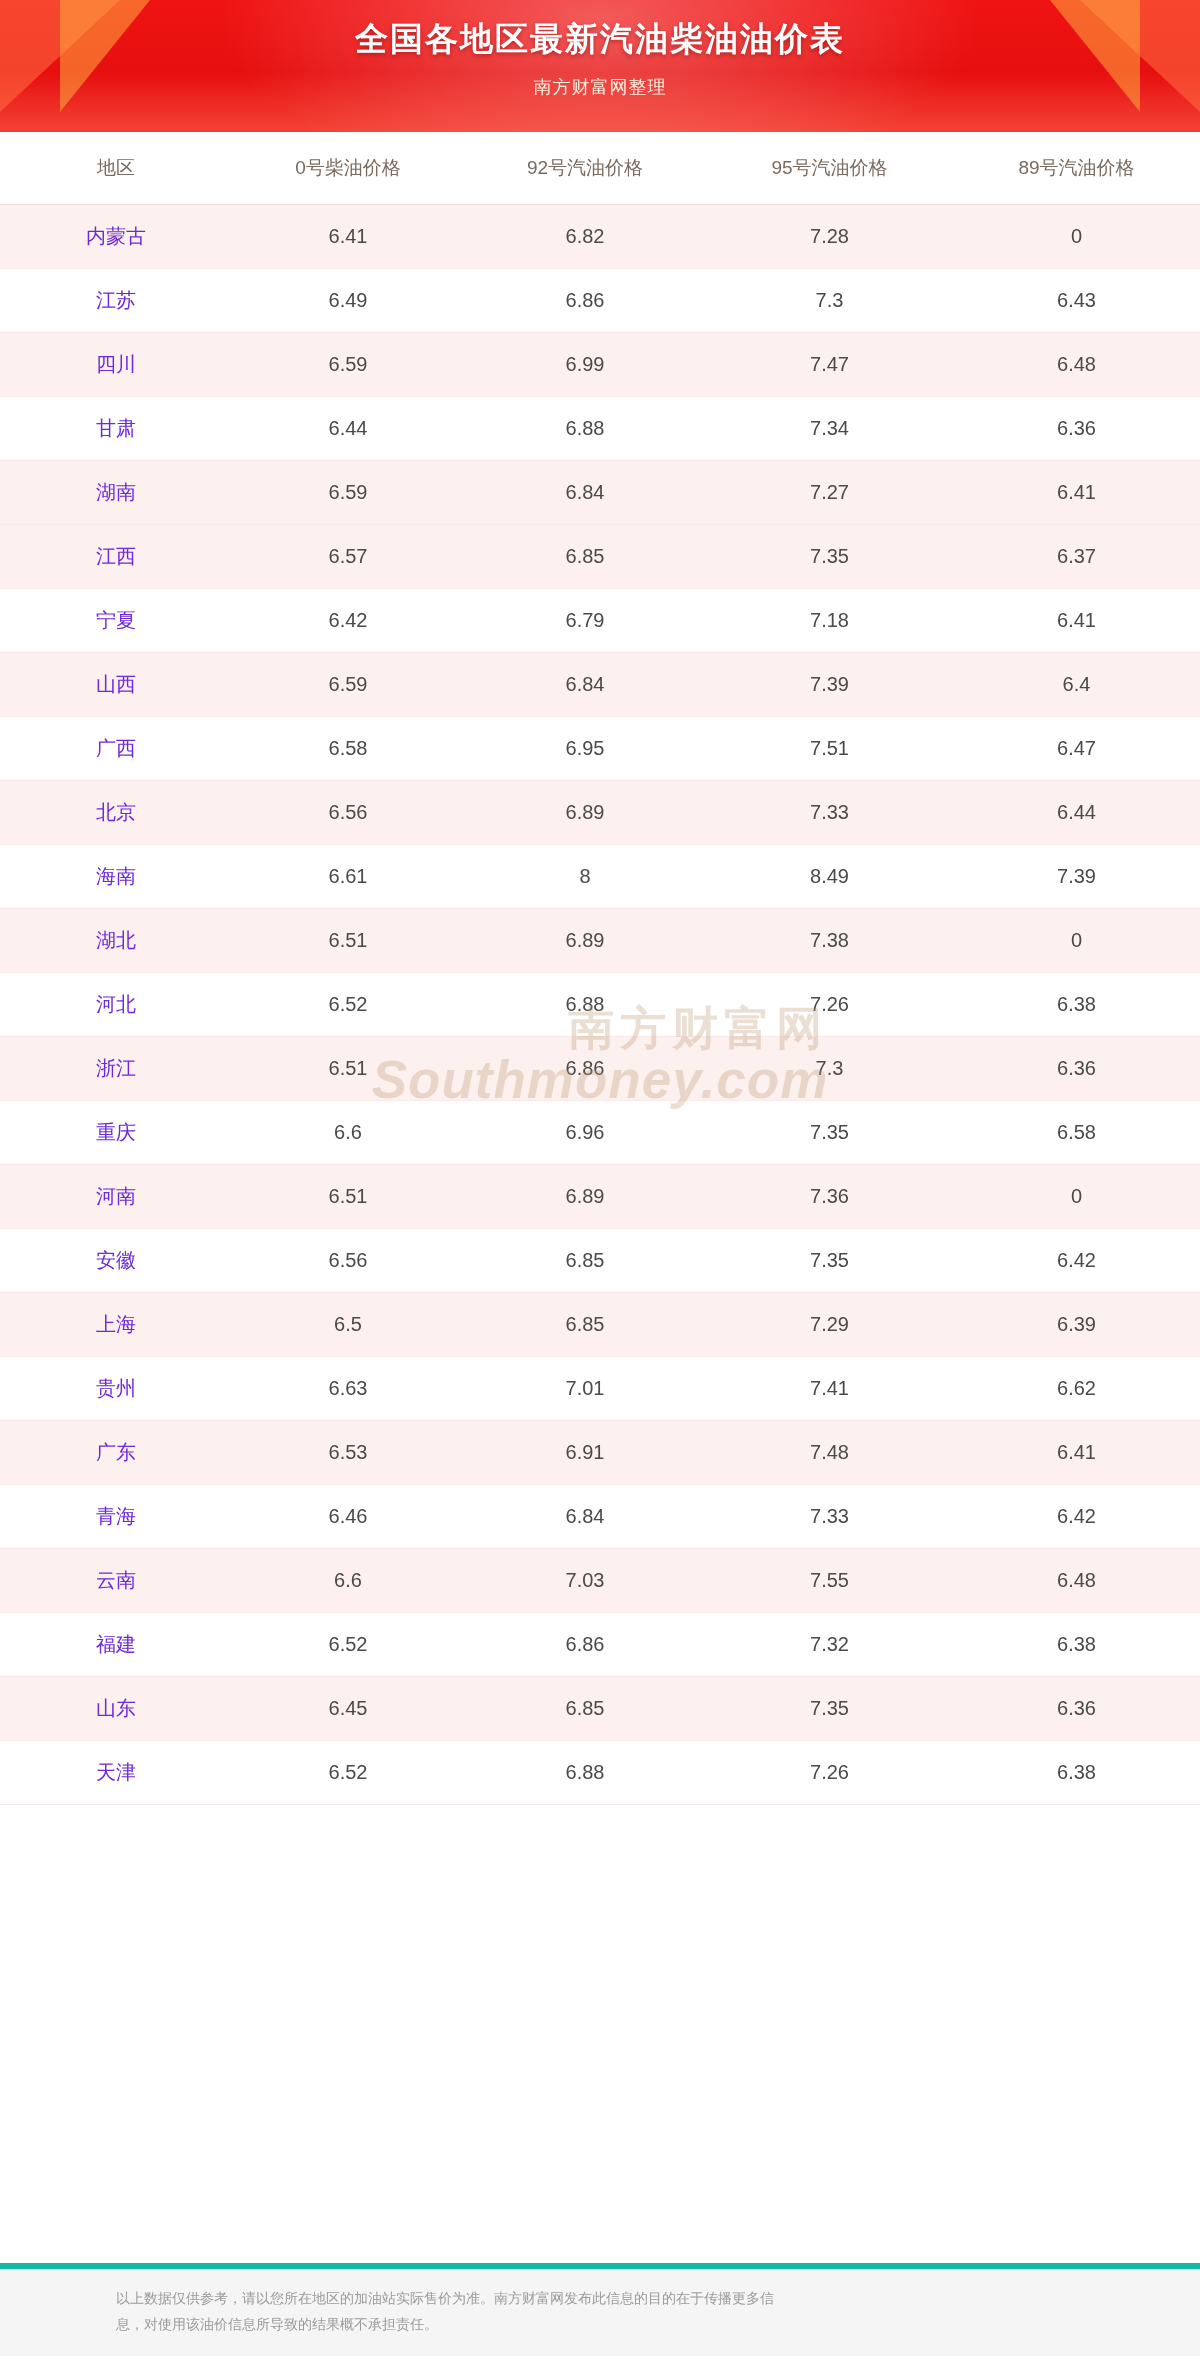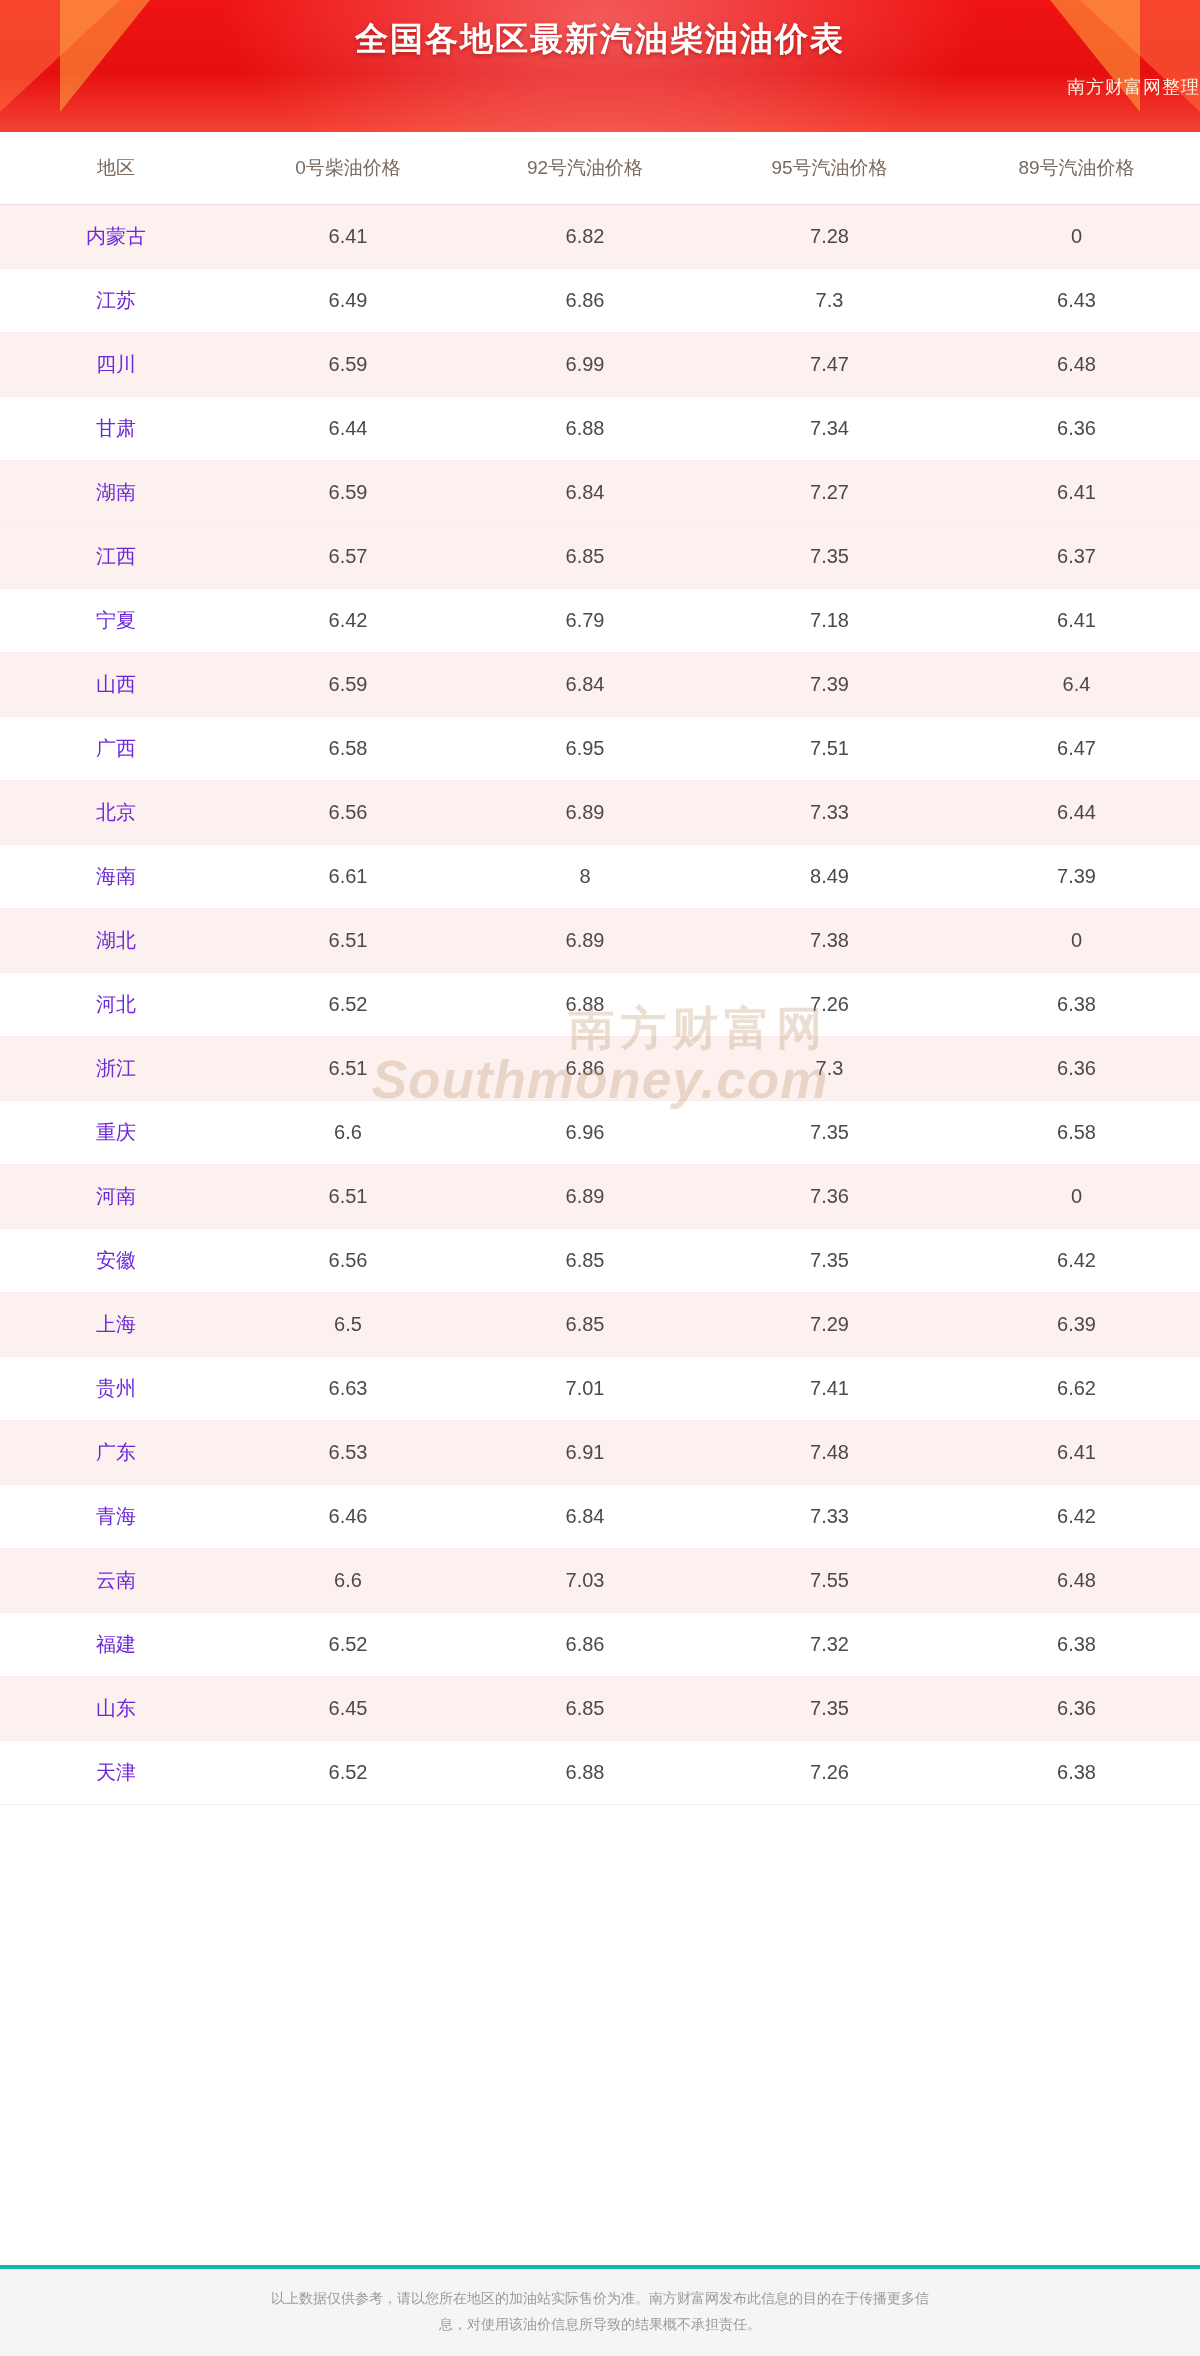--- a/index.html
+++ b/index.html
@@ -44,21 +44,21 @@
     text-align:center;
     color:#ffffff;
     font-size:33px;
     font-weight:bold;
     letter-spacing:2px;
     padding-top:17px;
     text-shadow:0 2px 4px rgba(120,0,0,.45);
   }
   .subtitle {
     position:relative;
-    text-align:right;
+    text-align:center;
     color:#fff3e0;
     font-size:18px;
     padding-top:13px;
     letter-spacing:1px;
   }
   
   .table-wrap {
     position:relative;
     flex:1 1 auto;
     background:#fff;
@@ -111,23 +111,22 @@
   }
   .watermark .wm-cn { letter-spacing:6px; }
   .watermark .wm-en { font-style:italic; font-size:53px; letter-spacing:1px; }
   
   .footer {
     flex:none;
     background:#f5f5f5;
     color:#9a9a9a;
     font-size:14px;
     line-height:1.9;
-    text-align:center;
     padding:16px 116px 18px;
-    border-top:4px solid #14b8a6;
+    border-top:6px solid #14b8a6;
   }
 </style>
 </head>
 <body>
 
 <div class="page">
 
   <div class="header">
     <div class="ribbon rb1"></div>
     <div class="ribbon rb2"></div>

